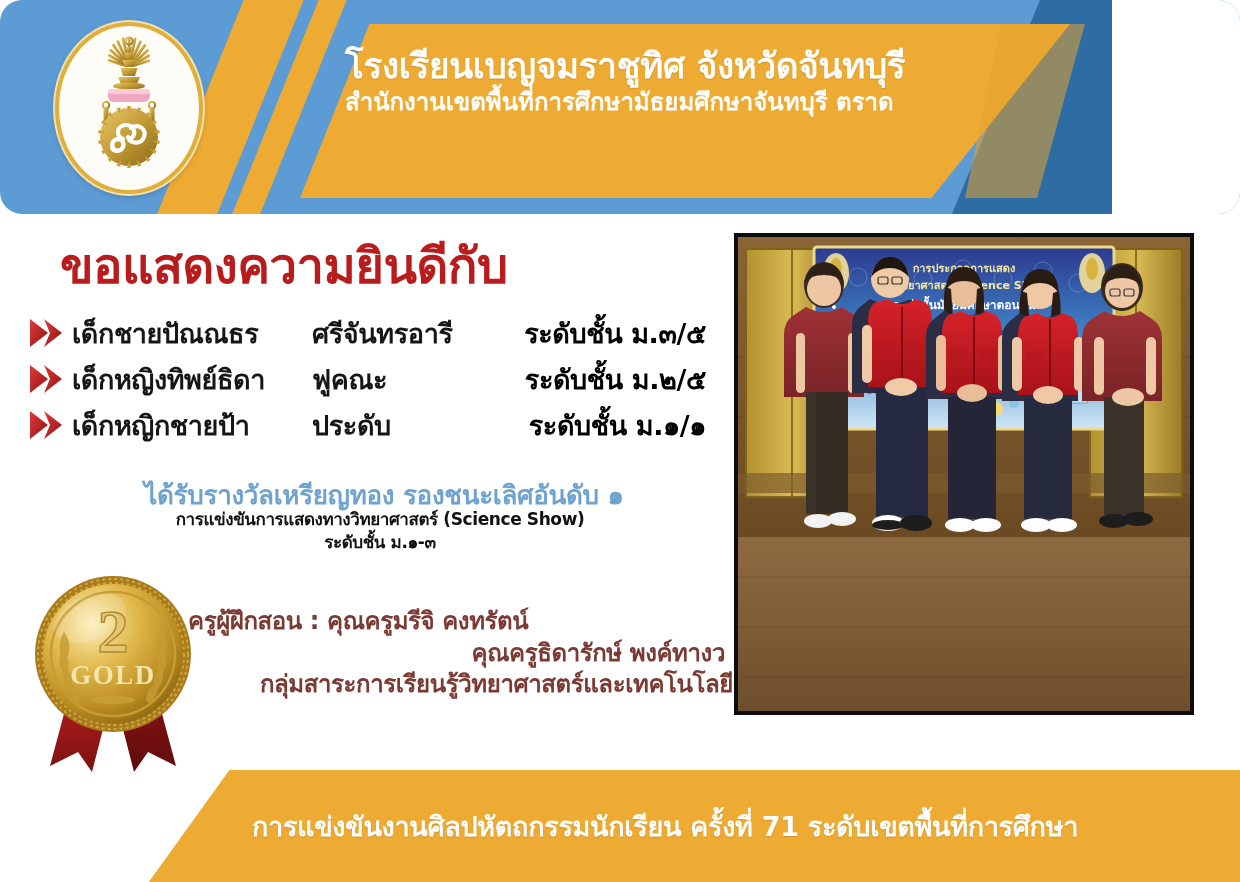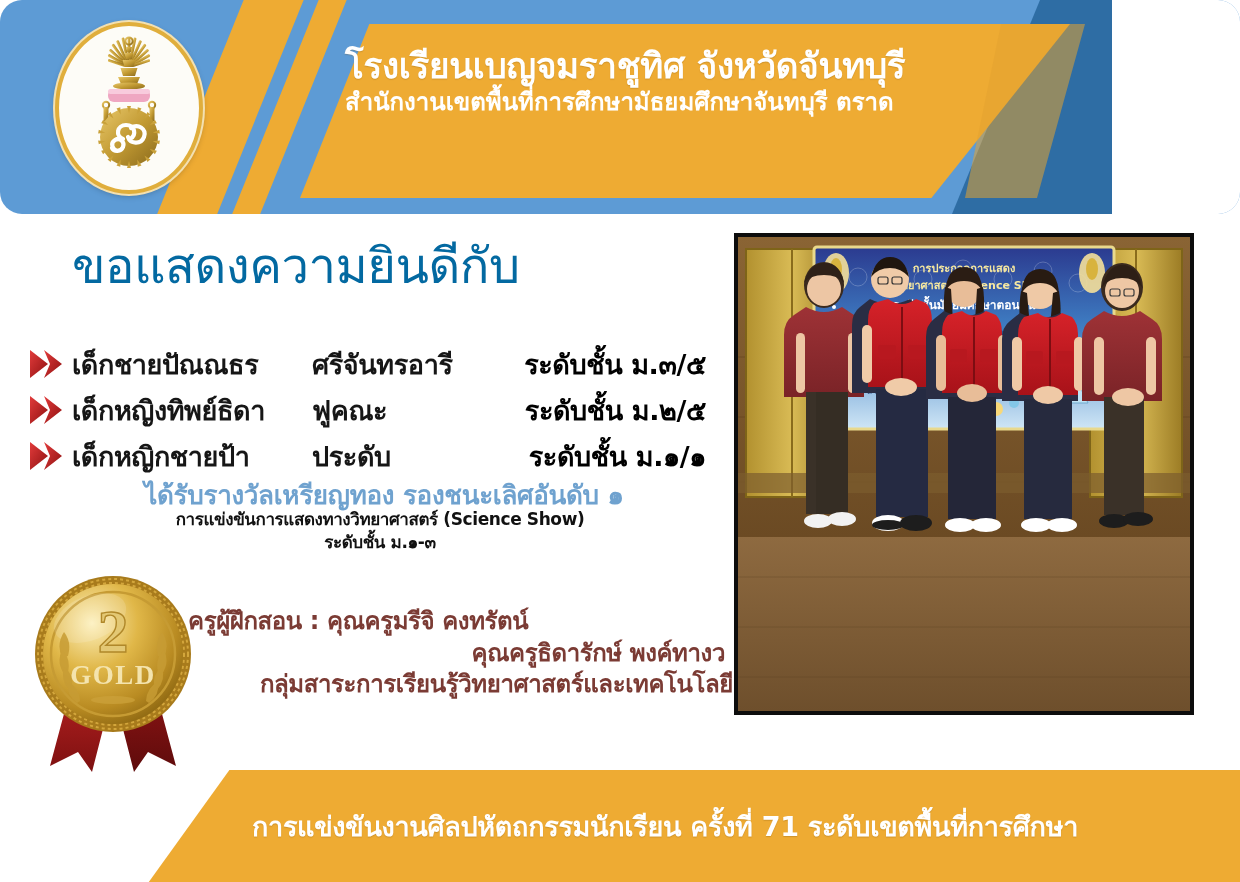--- a/index.html
+++ b/index.html
@@ -68,27 +68,27 @@
     border-radius:50%;
     background:#fdfcf7;
     border:4px solid #e0ae3c;
     box-shadow:0 0 0 2px #f3e0b0, 0 2px 6px rgba(0,0,0,.25);
     overflow:hidden;
   }
   .emblem-svg{ position:absolute; left:50%; top:50%; transform:translate(-50%,-50%); }
 
   
   .congrats{
-    position:absolute; left:72px; top:242px;
-    font-size:49px; font-weight:normal; color:#0369a1;
+    position:absolute; left:60px; top:242px;
+    font-size:49px; font-weight:bold; color:#b91c1c;
     letter-spacing:-0.5px; line-height:1;
     text-shadow:1px 1px 0 rgba(255,255,255,.6);
   }
 
-  .names{ position:absolute; left:24px; top:312px; width:700px;margin-top:31px; }
+  .names{ position:absolute; left:24px; top:312px; width:700px; }
   .name-row{
     display:flex; align-items:center; height:42px; margin-bottom:4px;
   }
   .chev{ width:48px; flex:0 0 48px; height:34px; position:relative; }
   .name-txt{
     flex:0 0 240px; font-size:27px; font-weight:bold; color:#161616;
     white-space:nowrap; letter-spacing:-0.4px;
   }
   .surname-txt{
     flex:0 0 180px; font-size:27px; font-weight:bold; color:#161616;

